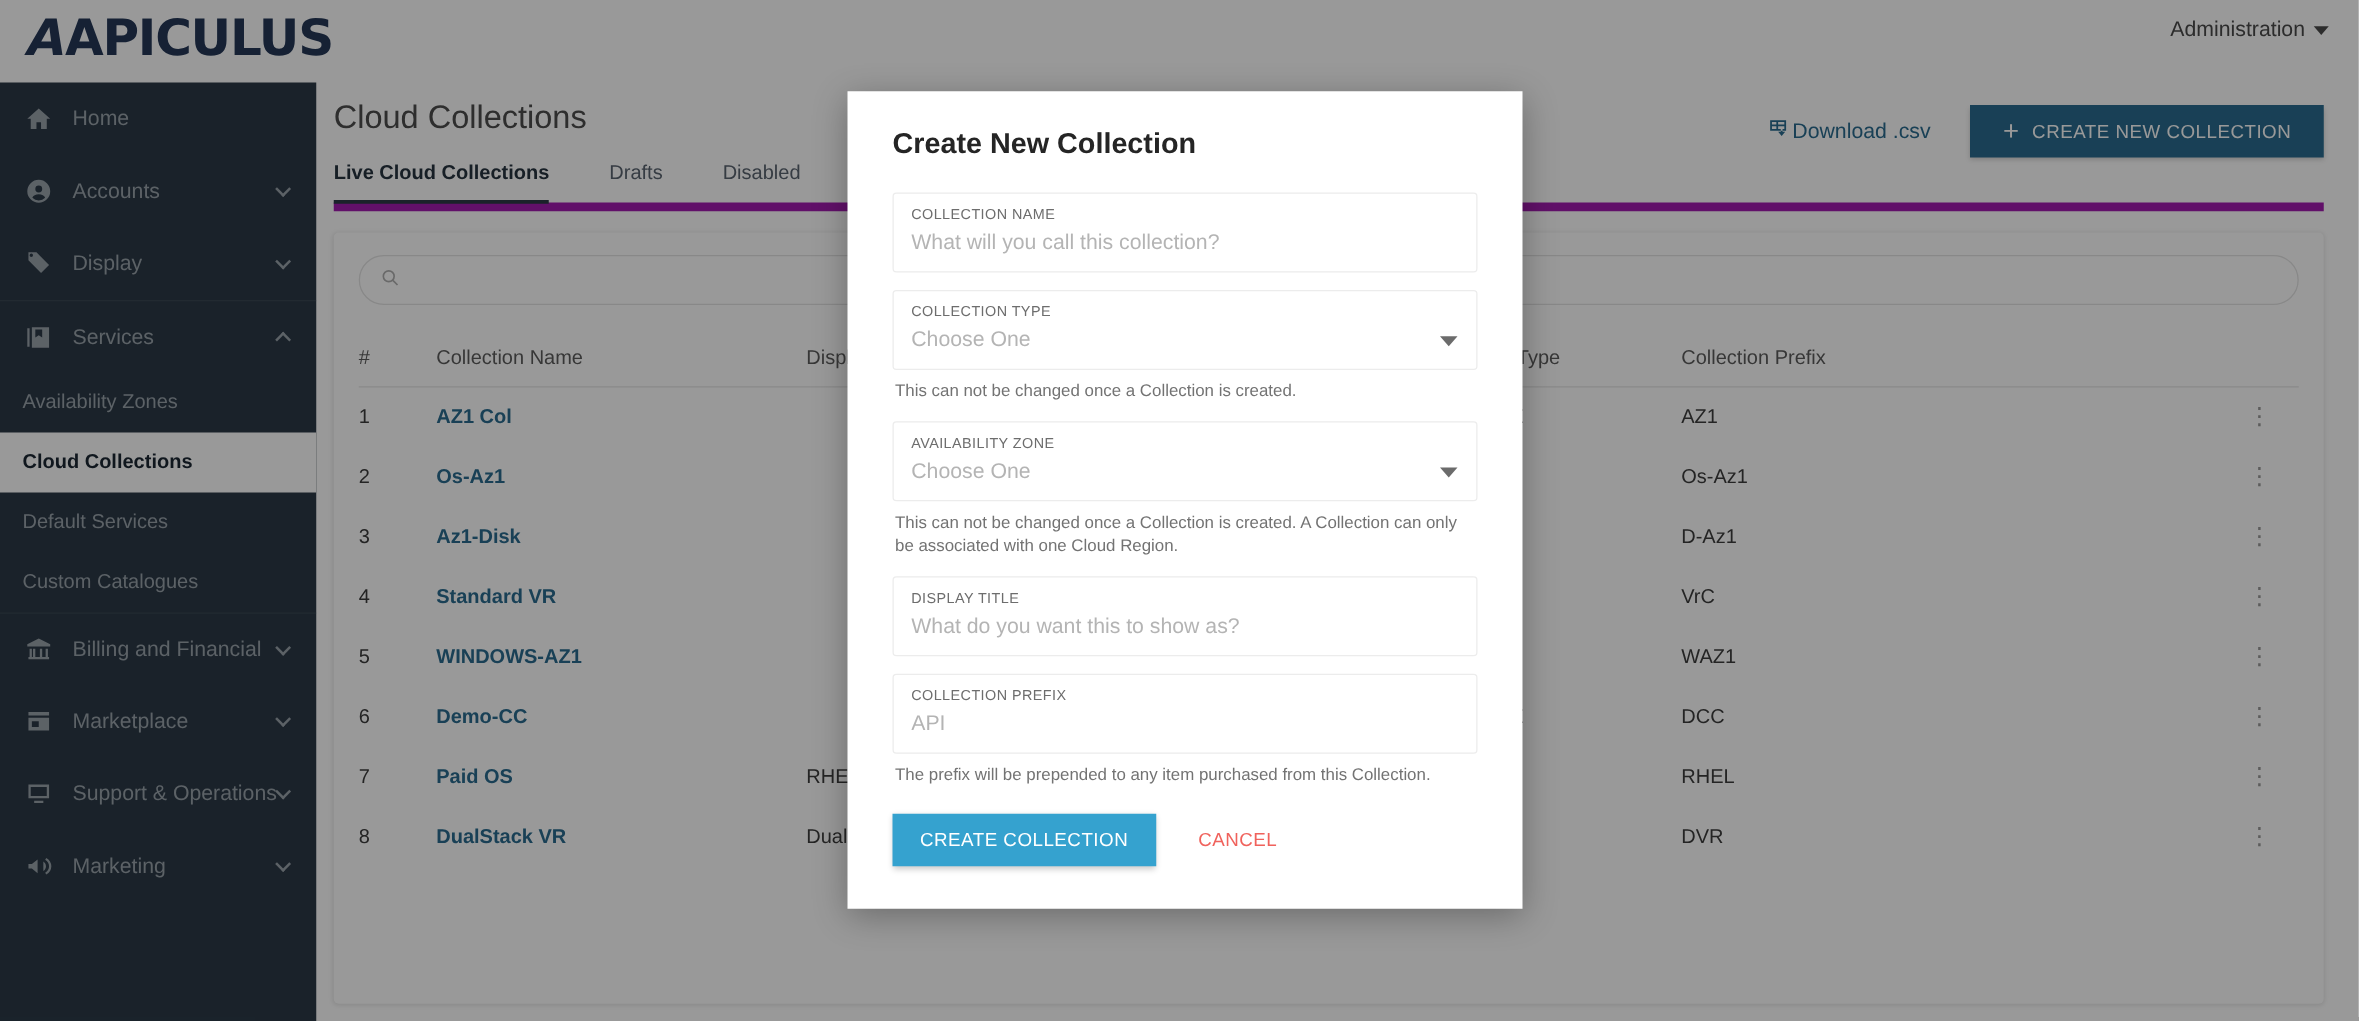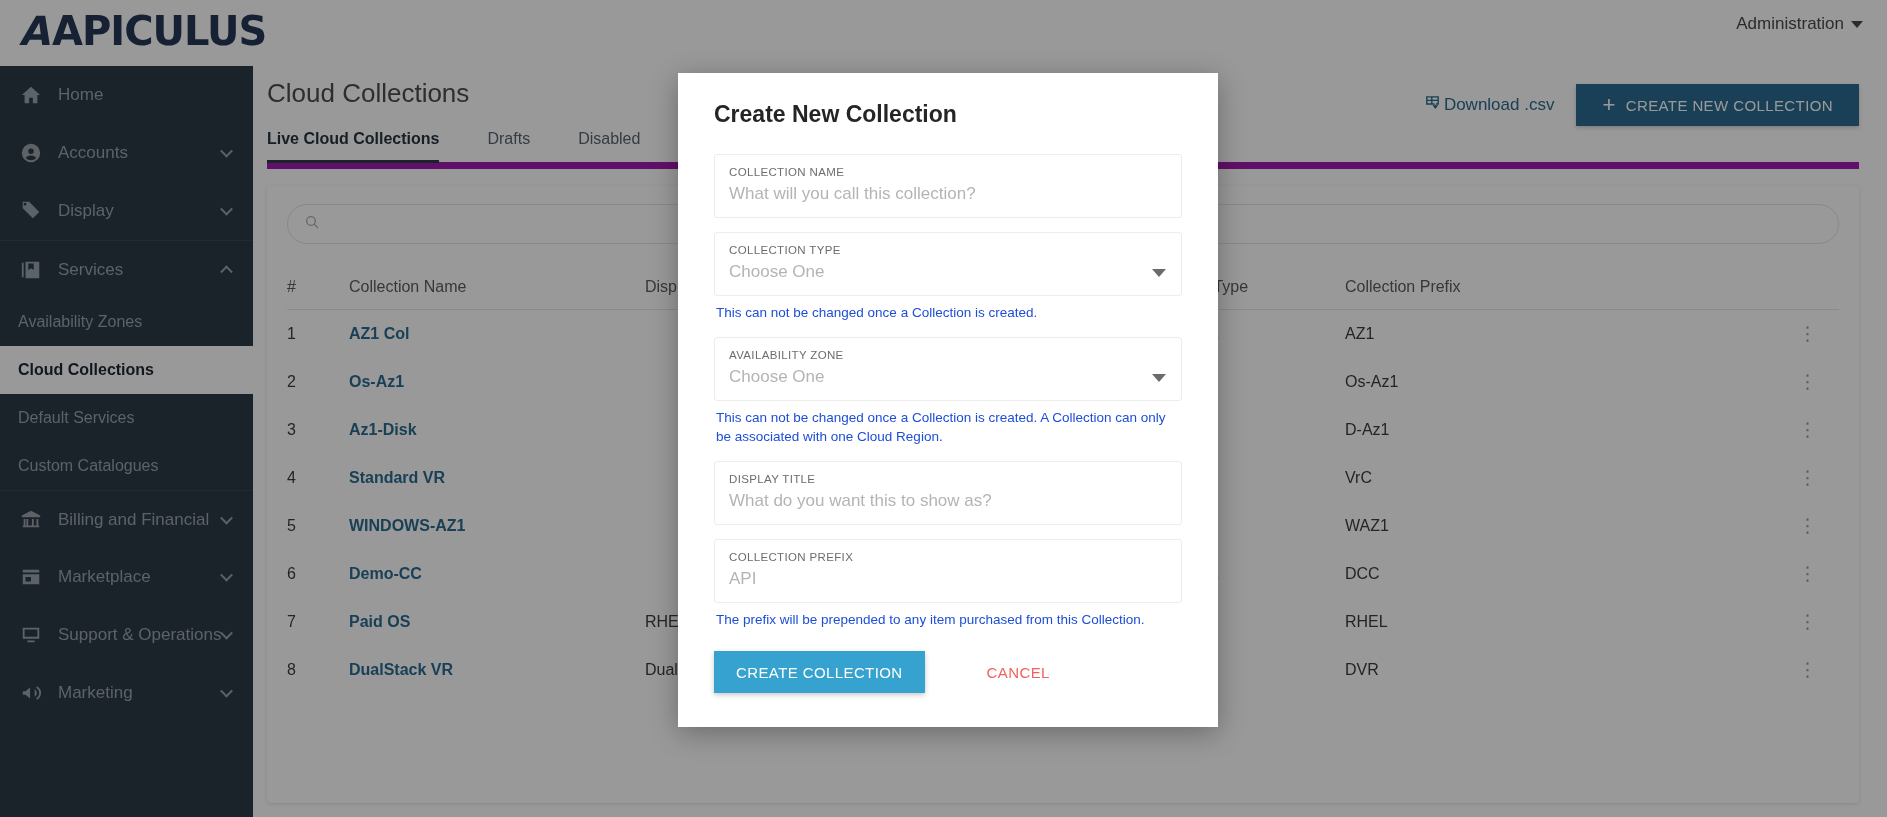--- a/index.html
+++ b/index.html
@@ -126,21 +126,21 @@
     position: absolute;
     left: 14px; top: 12px;
     font-size: 26px;
     color: #4d4d4d;
     font-weight: 400;
   }
   #header-actions {
     position: absolute;
     right: 28px; top: 18px;
     display: flex; align-items: center;
-    gap: 22px;
+    gap: 32px;
   }
   #download-csv {
     display: flex; align-items: center;
     color: #2a6c8f;
     font-size: 17px;
     cursor: pointer;
     gap: 3px;
   }
   #download-csv svg { width: 17px; height: 17px; fill: #2a6c8f; }
   #create-new-collection {
@@ -301,21 +301,21 @@
   .sel-caret {
     position: absolute;
     right: 15px; bottom: 18px;
     width: 0; height: 0;
     border-left: 7px solid transparent;
     border-right: 7px solid transparent;
     border-top: 8px solid #6b6b6b;
   }
   .helper {
     font-size: 13.5px;
-    color: #1d4ed8;
+    color: #737373;
     line-height: 1.45;
     padding: 0 2px;
   }
   .gap { height: 14px; }
   #modal-actions {
     margin-top: 22px;
     display: flex; align-items: center; gap: 34px;
   }
   #create-collection-btn {
     background: #35a2cf;
@@ -329,21 +329,20 @@
     font-family: "Liberation Sans", sans-serif;
     box-shadow: 0 2px 5px rgba(0,0,0,.22);
   }
   #cancel-btn {
     background: none; border: none;
     color: #f0625c;
     font-size: 15px;
     letter-spacing: .4px;
     cursor: pointer;
     font-family: "Liberation Sans", sans-serif;
-    margin-left: 28px;
   }
 </style>
 </head>
 <body>
 
 <div id="app">
 
   <div id="topbar">
     <div id="logo">
       <span class="slant">A</span><span>APICULUS</span>

